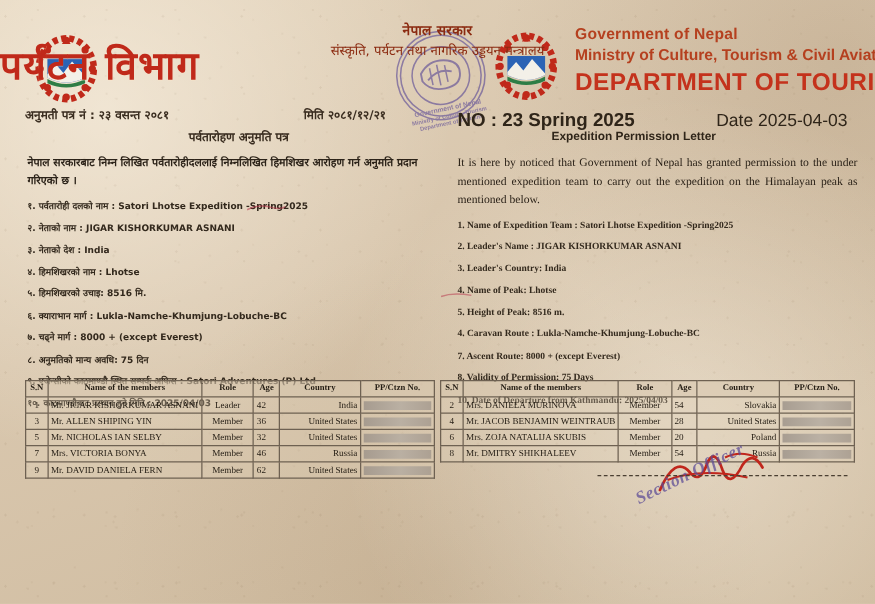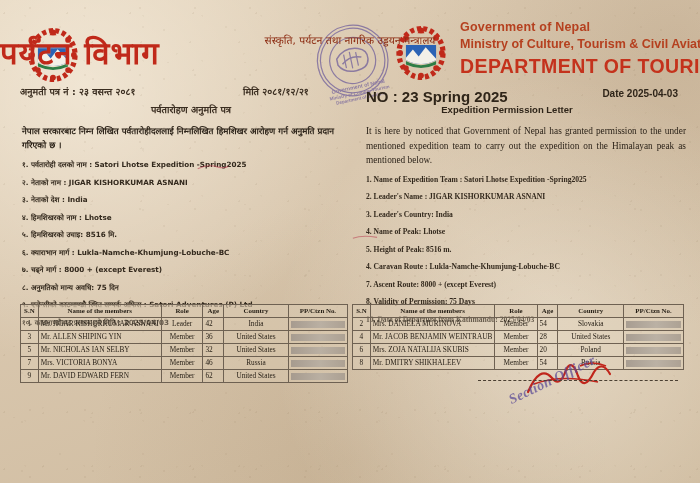--- a/index.html
+++ b/index.html
@@ -89,21 +89,21 @@
     font-size:19.5px;font-weight:700;color:#c4321c;letter-spacing:.4px;white-space:nowrap;
   }
   .en-no{
     position:absolute;left:366px;top:88px;
     font-family:"Liberation Sans",sans-serif;
     font-size:15px;font-weight:700;color:#2f2519;
   }
   .en-date{
     position:absolute;right:22px;top:88px;
     font-family:"Liberation Sans",sans-serif;
-    font-size:10px;font-weight:700;color:#2f2519;
+    font-size:14px;font-weight:400;color:#2f2519;
   }
   .en-subtitle{
     position:absolute;left:332px;width:350px;top:104px;text-align:center;
     font-family:"Liberation Sans",sans-serif;
     font-size:9.5px;font-weight:700;color:#2f2519;
   }
 
   
   .col{position:absolute;top:124px;}
   .col-left{left:22px;width:318px;}
@@ -146,21 +146,21 @@
     white-space:nowrap;overflow:hidden;
   }
   table.members th{
     font-weight:700;text-align:center;font-size:6.9px;
     background:rgba(214,198,174,.45);
   }
   td.c-sn{text-align:center;width:13px;}
   td.c-name{text-align:left;width:auto;}
   td.c-role{text-align:center;width:38px;padding-left:3px;}
   td.c-age{text-align:left;width:16px;padding-left:2px;}
-  td.c-country{text-align:center;width:62px;padding-left:3px;}
+  td.c-country{text-align:right;width:62px;padding-left:3px;}
   td.c-pp{width:56px;}
   .redact{
     display:block;height:7px;width:100%;
     background:linear-gradient(90deg,#9e948a 0%,#b5aca1 55%,#a59a8e 100%);
     opacity:.85;
   }
 
   
   .round-stamp{
     position:absolute;left:304px;top:16px;width:98px;height:92px;
@@ -256,20 +256,21 @@
         <path d="M40 52 Q52 38 70 44 Q82 48 80 60 Q78 72 62 72 Q46 72 40 60 Z" fill="none" stroke="#5b4a96" stroke-width="2"></path>
         <path d="M46 60 Q58 50 72 56" fill="none" stroke="#5b4a96" stroke-width="2"></path>
         <path d="M50 48 L50 66 M58 46 L58 68 M66 48 L66 66" stroke="#5b4a96" stroke-width="1.6"></path>
         <text x="60" y="95" font-family="Liberation Sans, sans-serif" font-size="7" font-weight="bold" fill="#5b4a96" text-anchor="middle">Government of Nepal</text>
         <text x="60" y="103" font-family="Liberation Sans, sans-serif" font-size="6" font-weight="bold" fill="#5b4a96" text-anchor="middle">Ministry of Culture, Tourism</text>
         <text x="60" y="110" font-family="Liberation Sans, sans-serif" font-size="6" font-weight="bold" fill="#5b4a96" text-anchor="middle">Department of Tourism</text>
       </g>
     </svg>
   </div>
 
+  <div class="np-gov">नेपाल सरकार</div>
   <div class="np-min">संस्कृति, पर्यटन तथा नागरिक उड्डयन मन्त्रालय</div>
   <div class="np-dept">पर्यटन विभाग</div>
   <div class="np-permit-no">अनुमती पत्र नं : २३ वसन्त २०८१</div>
   <div class="np-date">मिति २०८१/१२/२१</div>
   <div class="np-subtitle">पर्वतारोहण अनुमति पत्र</div>
 
   <div class="en-gov">Government of Nepal</div>
   <div class="en-min">Ministry of Culture, Tourism &amp; Civil Aviation</div>
   <div class="en-dept">DEPARTMENT OF TOURISM</div>
   <div class="en-no">NO : 23 Spring 2025</div>
@@ -362,21 +363,21 @@
           <td class="c-name">Mrs. VICTORIA BONYA</td>
           <td class="c-role">Member</td>
           <td class="c-age">46</td>
           <td class="c-country">Russia</td>
           <td class="c-pp">
               <span class="redact"></span>
             </td>
         </tr>
         <tr>
           <td class="c-sn">9</td>
-          <td class="c-name">Mr. DAVID EDWARD FERN</td>
+          <td class="c-name">Mr. DAVID DANIELA FERN</td>
           <td class="c-role">Member</td>
           <td class="c-age">62</td>
           <td class="c-country">United States</td>
           <td class="c-pp">
               <span class="redact"></span>
             </td>
         </tr>
       </tbody>
     </table>
   </div>

